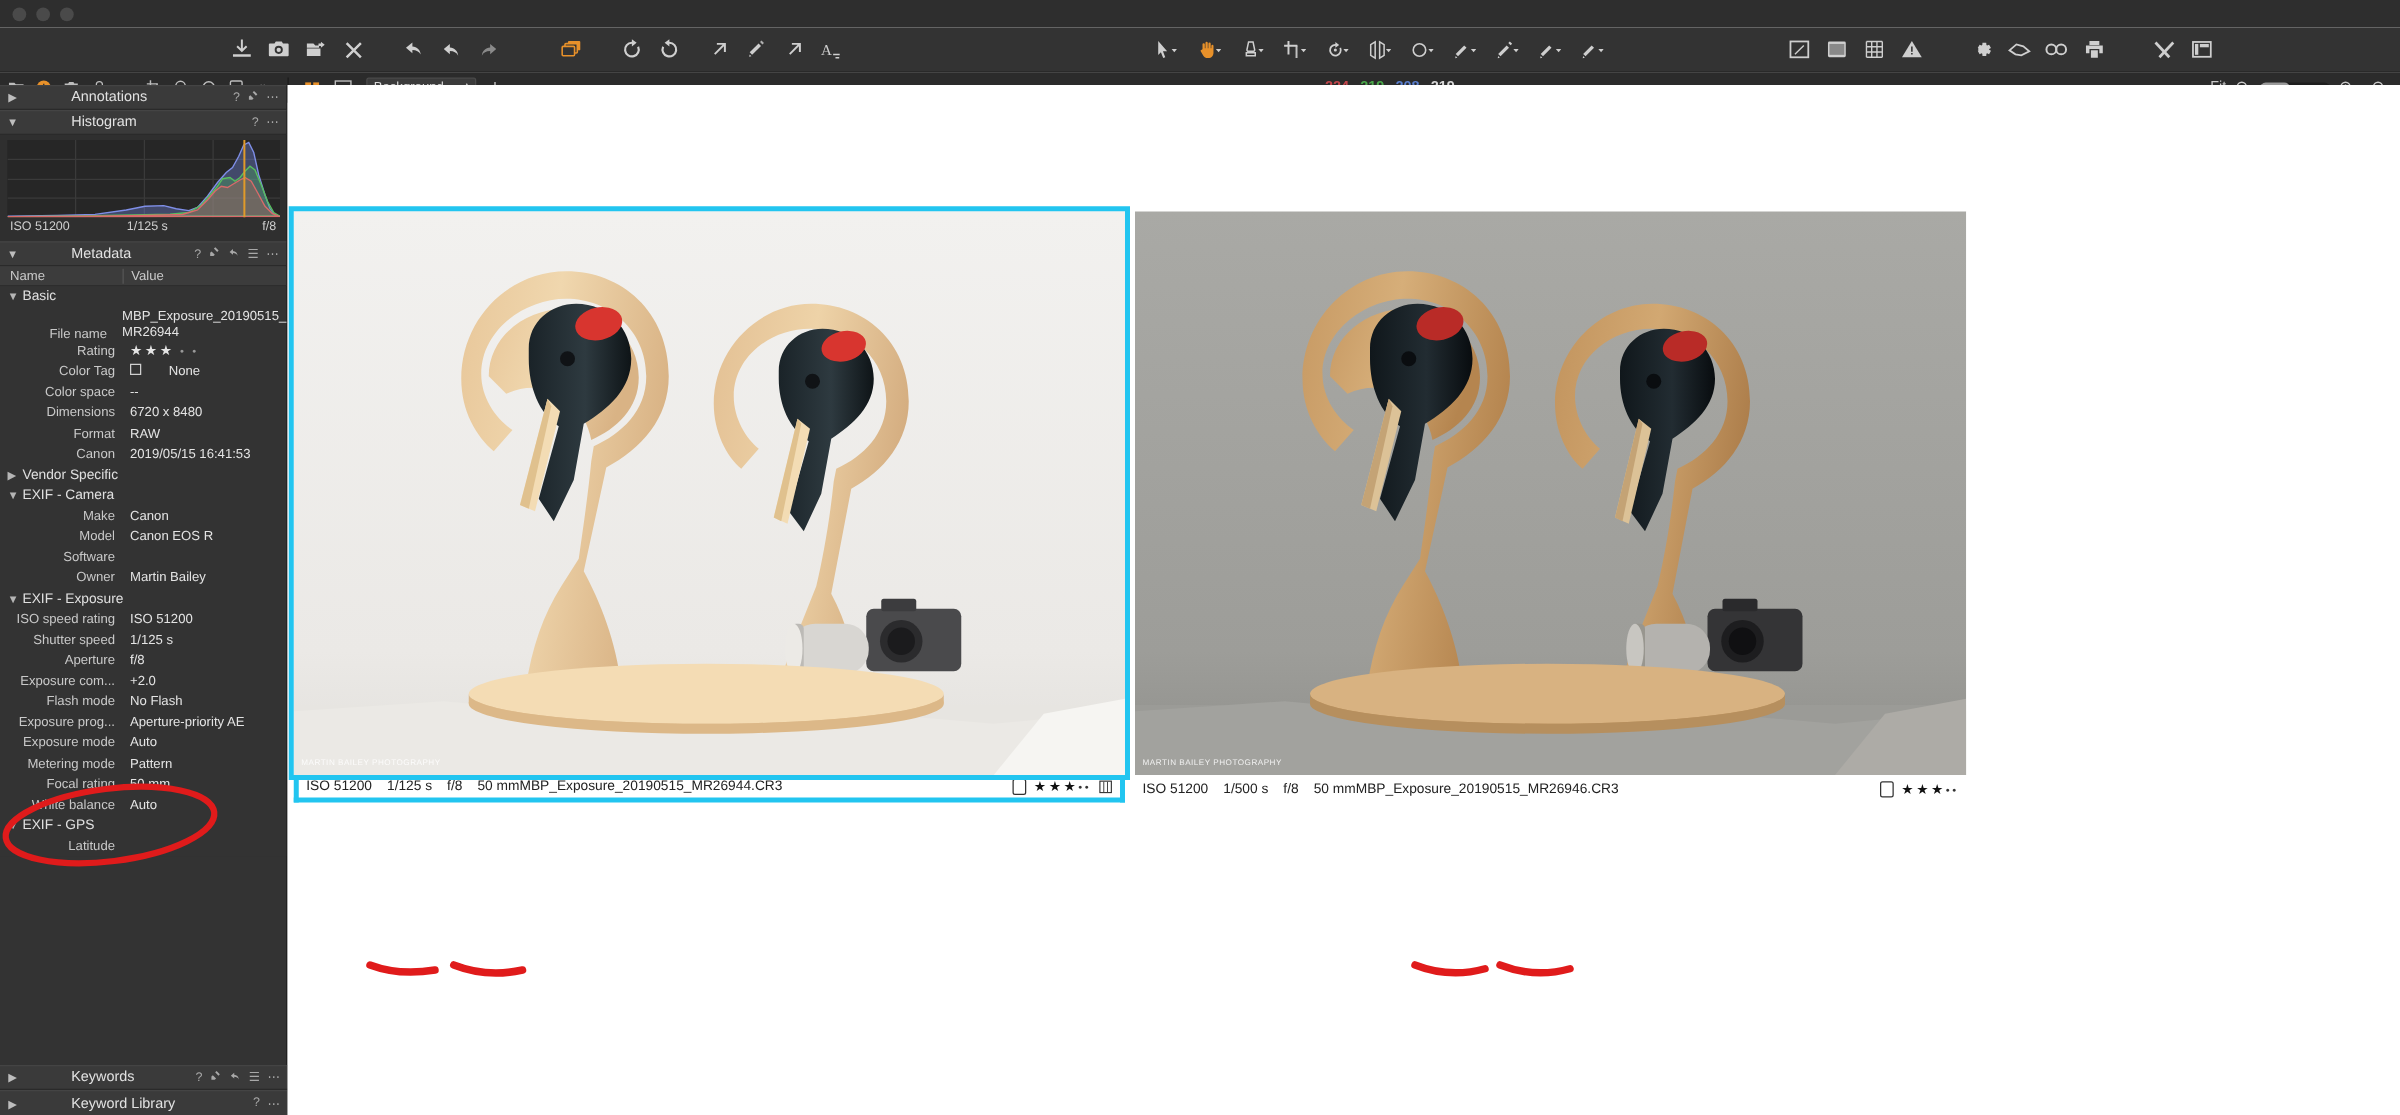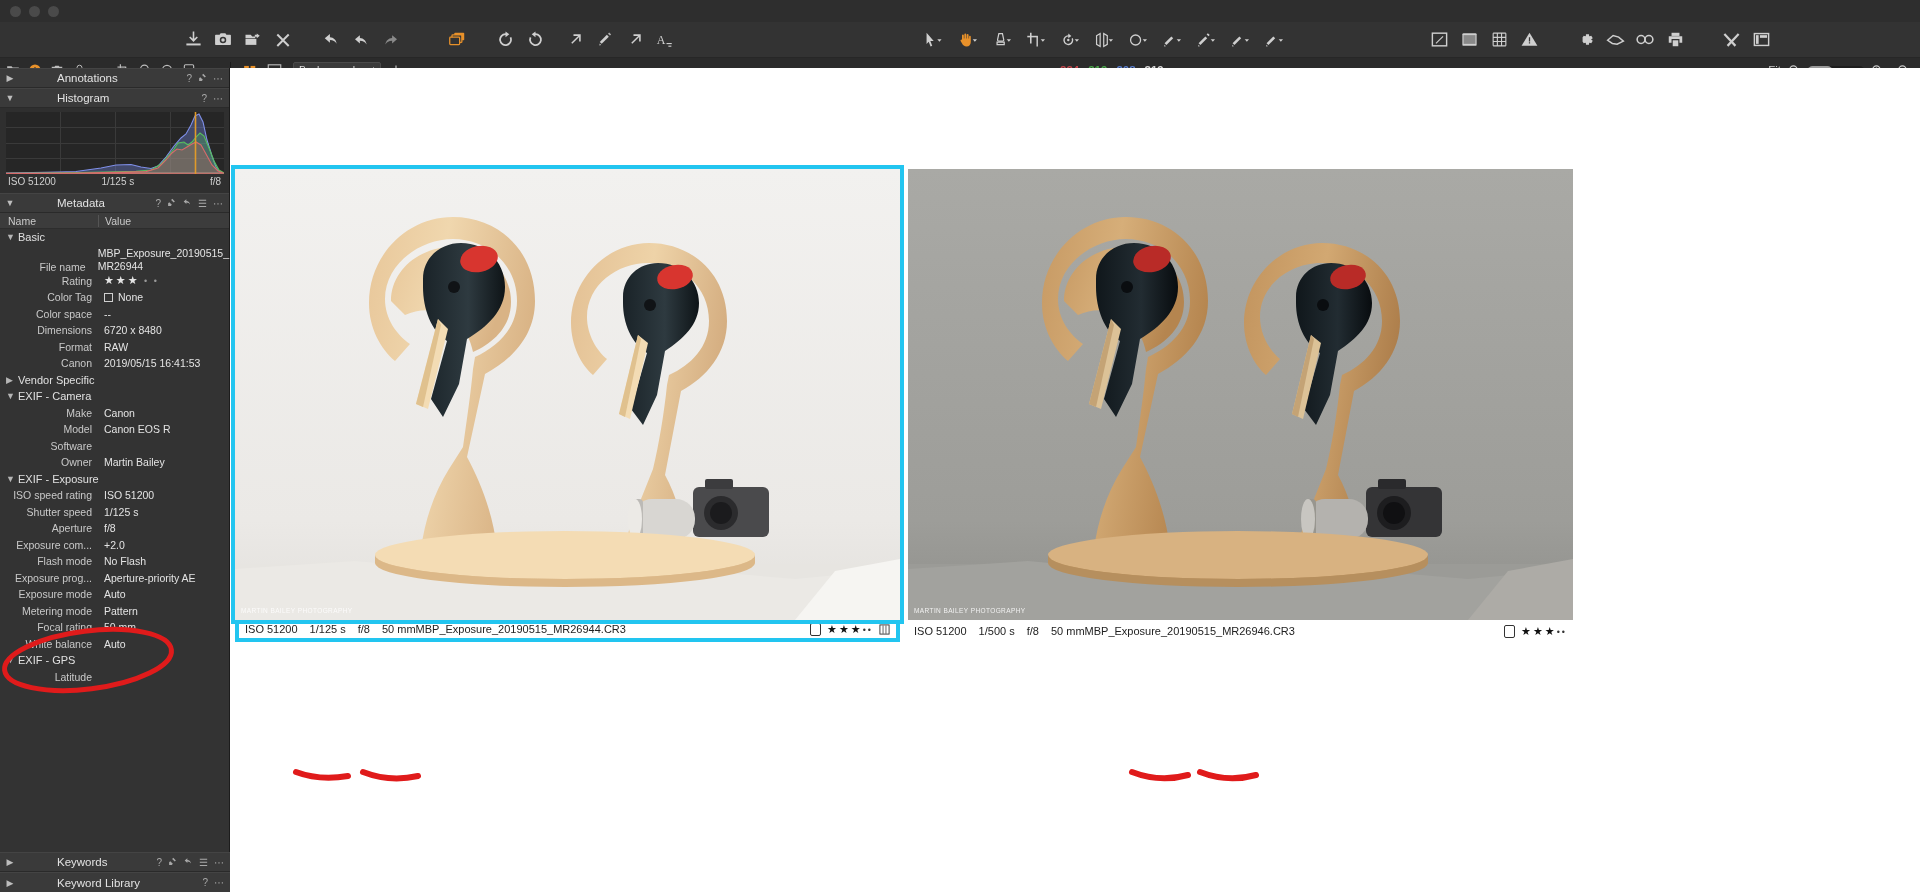--- a/index.html
+++ b/index.html
@@ -98,21 +98,21 @@
   .md-list { background:#333333; }
   .md-group { display:flex; align-items:center; height:16.5px; font-size:11px; color:#e0e0e0; padding-left:6px;}
   .md-group .chev { width:12px; font-size:9px; color:#b5b5b5; }
   .md-row { display:flex; height:16.5px; align-items:center; font-size:10.5px; }
   .md-row .k { width:98px; text-align:right; padding-right:6px; color:#c9c9c9; }
   .md-row .v { color:#e4e4e4; padding-left:6px; flex:1; }
   .md-row.tall { height: 27px; align-items:flex-end; padding-top:1px;}
   .md-row.tall .v { line-height:13px; }
   .stars { letter-spacing:2px; color:#e2e2e2; font-size:11px; }
   .stars .off { color:#9a9a9a; font-size:9px; }
-  .ctag { display:inline-flex; align-items:center; gap:5px; }
+  .ctag { display:inline-flex; gap:22px; }
   .ctag-box { width:9px;height:9px;border:1px solid #cfcfcf; display:inline-block; }
 
   .bottom-panels { position:absolute; left:0; bottom:0; width:230px; }
 
   
   .viewer {
     position:absolute; left:230px; top:68px; right:0; bottom:0; background:#ffffff;
   }
   .thumb { position:absolute; }
   .thumb .imgframe { position:relative; overflow:hidden; background:#efefef; }

